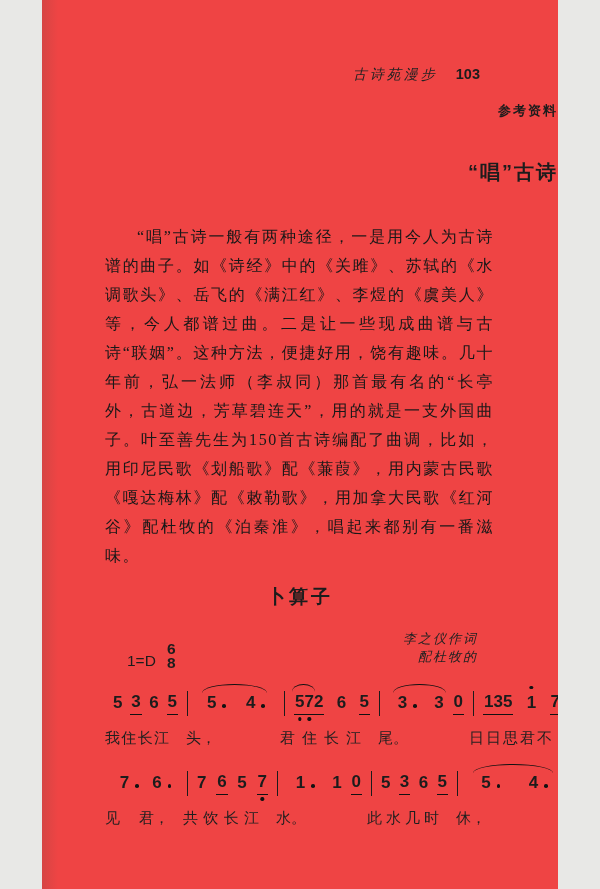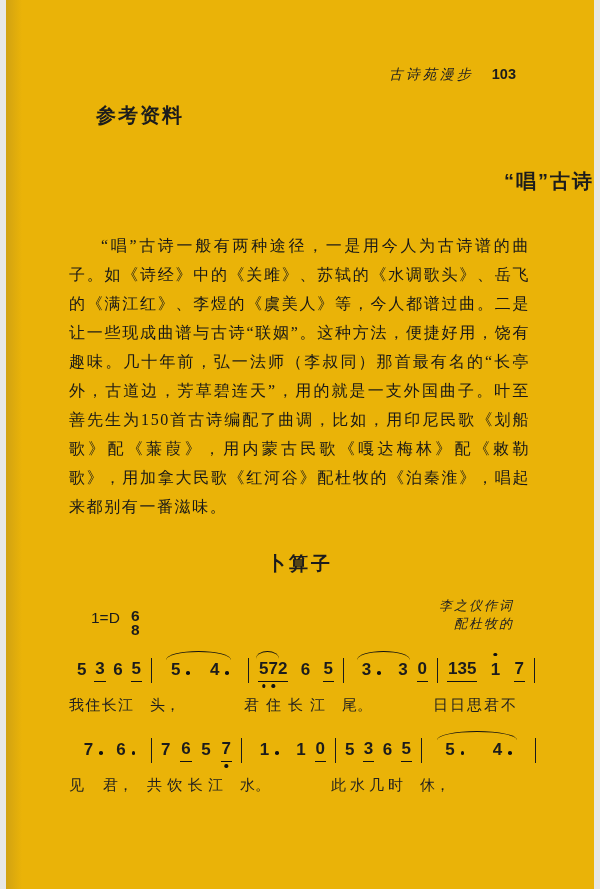--- a/index.html
+++ b/index.html
@@ -1,40 +1,40 @@
 <!DOCTYPE html>
 <html><head>
 <meta charset="utf-8">
 <style>
   html,body{margin:0;padding:0;}
   body{background:#e8e8e6;font-family:"Liberation Serif","DejaVu Serif",serif;}
-  .page{position:relative;width:588px;height:889px;margin:0 auto;background:#eab308;color:#1c1c1c;overflow:hidden;}
+  .page{position:relative;width:516px;height:889px;margin:0 auto;background:#ef4444;color:#1c1c1c;overflow:hidden;}
   .page::before{content:"";position:absolute;left:0;top:0;bottom:0;width:16px;
     background:linear-gradient(to right,rgba(80,75,70,0.16),rgba(80,75,70,0.0));pointer-events:none;}
 
   
   .running-head{display:flex;justify-content:flex-end;align-items:baseline;padding:66px 78px 0 0;}
   .book-title{font-style:italic;font-size:14px;letter-spacing:3px;color:#222;}
   .page-num{font-family:"Liberation Sans","DejaVu Sans",sans-serif;font-weight:bold;font-size:14.5px;margin-left:18px;}
 
   
   .section-label{margin:18px 0 8px 90px;font-family:"Liberation Sans","DejaVu Sans",sans-serif;
-    font-weight:bold;font-size:20px;letter-spacing:2px;}
+    font-weight:bold;font-size:13px;letter-spacing:2px;text-align:right;}
   .article-title{margin:39px 0 0 0;text-align:right;font-family:"Liberation Sans","DejaVu Sans",sans-serif;
     font-weight:bold;font-size:20px;letter-spacing:2px;}
 
   
   .body-text{margin:36px 64px 0 63px;font-size:16px;line-height:29px;letter-spacing:1.6px;
     text-align:justify;text-indent:2em;color:#181818;}
 
   
-  .score-title{margin:30px 0 0 0;text-align:center;font-family:"Liberation Sans","DejaVu Sans",sans-serif;
+  .score-title{margin:14px 0 0 0;text-align:center;font-family:"Liberation Sans","DejaVu Sans",sans-serif;
     font-weight:bold;font-size:19px;letter-spacing:3px;}
   .score-meta{position:relative;height:46px;margin-top:20px;}
-  .key-time{position:absolute;left:85px;top:12px;display:flex;align-items:flex-start;
+  .key-time{position:absolute;left:85px;top:12px;display:flex;align-items:flex-end;
     font-family:"Liberation Sans","DejaVu Sans",sans-serif;font-size:15.5px;font-weight:500;}
   .ts{display:inline-flex;flex-direction:column;text-align:center;line-height:14px;margin-left:11px;font-weight:600;}
   .credits{position:absolute;right:80px;top:0;text-align:right;font-size:13px;line-height:18px;
     font-style:italic;letter-spacing:2px;color:#222;margin-left:24px;}
 
   #score-lines{margin:10px 0 0 68px;width:470px;}
   .sline{margin-bottom:18px;}
   .measures{display:flex;align-items:center;height:34px;
     font-family:"Liberation Sans","DejaVu Sans",sans-serif;font-size:17px;font-weight:600;}
   .m{display:flex;align-items:center;justify-content:space-between;height:25px;

